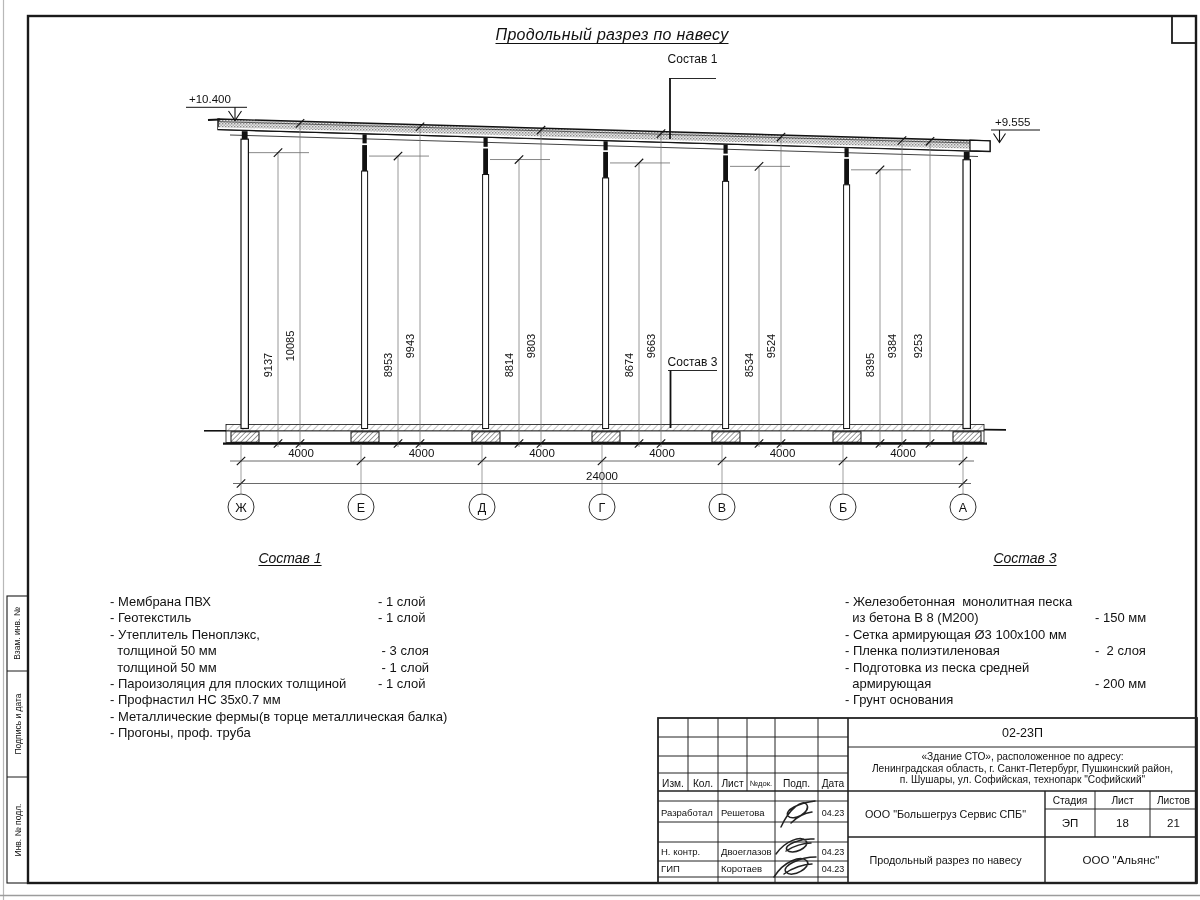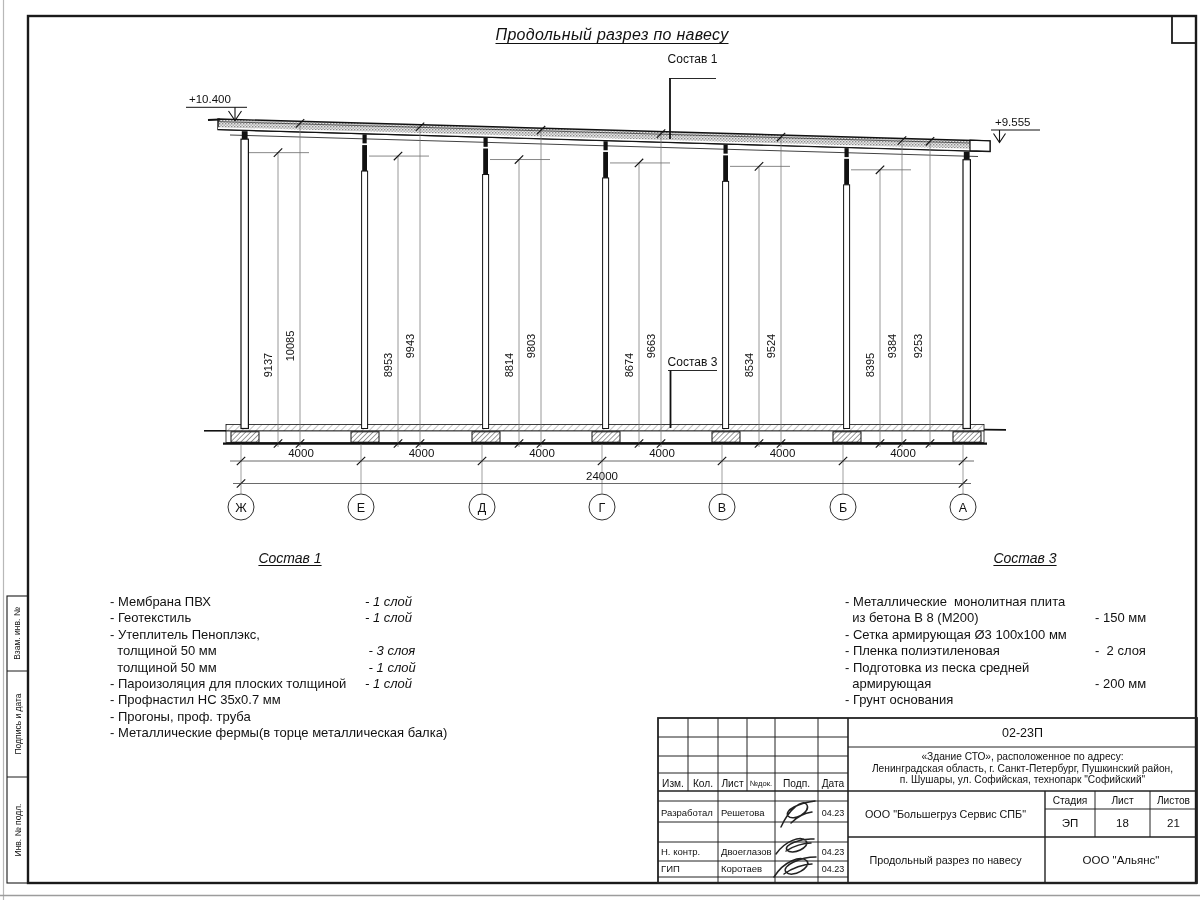--- a/index.html
+++ b/index.html
@@ -13,21 +13,21 @@
     position:absolute;left:430px;top:26px;width:364px;text-align:center;
     font-size:16px;font-style:italic;letter-spacing:.3px;
   }
   .main-title span{text-decoration:underline;text-underline-offset:3px;}
   .sostav{position:absolute;width:360px;font-size:13px;}
   .sostav .block-title{text-align:center;font-size:14px;font-style:italic;margin:0 0 28px 0;}
   .sostav .block-title span{text-decoration:underline;text-underline-offset:2px;}
   .s-row{position:relative;line-height:16.4px;white-space:pre;}
   .s-qty{position:absolute;top:0;}
   #sostav1{left:110px;top:550px;}
-  #sostav1 .s-qty{left:255px;font-style:italic;}
+  #sostav1 .s-qty{left:268px;}
   #sostav3{left:845px;top:550px;}
   #sostav3 .s-qty{left:250px;}
 </style>
 </head>
 <body>
 
 <svg id="sheet" width="1200" height="900" viewBox="0 0 1200 900">
   <defs>
     <pattern id="stip" width="3" height="3" patternUnits="userSpaceOnUse">
       <rect width="3" height="3" fill="#e6e6e6"></rect>
@@ -300,28 +300,28 @@
 <div id="sostav1" class="sostav">
   <p class="block-title"><span>Состав 1</span></p>
   <div class="s-rows">
       <div class="s-row"><span>- Мембрана ПВХ</span><span class="s-qty">- 1 слой</span></div>
       <div class="s-row"><span>- Геотекстиль</span><span class="s-qty">- 1 слой</span></div>
       <div class="s-row"><span>- Утеплитель Пеноплэкс,</span><span class="s-qty"></span></div>
       <div class="s-row"><span>  толщиной 50 мм</span><span class="s-qty"> - 3 слоя</span></div>
       <div class="s-row"><span>  толщиной 50 мм</span><span class="s-qty"> - 1 слой</span></div>
       <div class="s-row"><span>- Пароизоляция для плоских толщиной</span><span class="s-qty">- 1 слой</span></div>
       <div class="s-row"><span>- Профнастил НС 35х0.7 мм</span><span class="s-qty"></span></div>
+      <div class="s-row"><span>- Металлические фермы(в торце металлическая балка)</span><span class="s-qty"></span></div>
       <div class="s-row"><span>- Прогоны, проф. труба</span><span class="s-qty"></span></div>
-      <div class="s-row"><span>- Металлические фермы(в торце металлическая балка)</span><span class="s-qty"></span></div>
     </div>
 </div>
 <div id="sostav3" class="sostav">
   <p class="block-title"><span>Состав 3</span></p>
   <div class="s-rows">
-      <div class="s-row"><span>- Металлические  монолитная плита</span><span class="s-qty"></span></div>
+      <div class="s-row"><span>- Железобетонная  монолитная песка</span><span class="s-qty"></span></div>
       <div class="s-row"><span>  из бетона В 8 (М200)</span><span class="s-qty">- 150 мм</span></div>
       <div class="s-row"><span>- Сетка армирующая Ø3 100х100 мм</span><span class="s-qty"></span></div>
       <div class="s-row"><span>- Пленка полиэтиленовая</span><span class="s-qty">-  2 слоя</span></div>
       <div class="s-row"><span>- Подготовка из песка средней</span><span class="s-qty"></span></div>
       <div class="s-row"><span>  армирующая</span><span class="s-qty">- 200 мм</span></div>
       <div class="s-row"><span>- Грунт основания</span><span class="s-qty"></span></div>
     </div>
 </div>
 
 </body></html>

